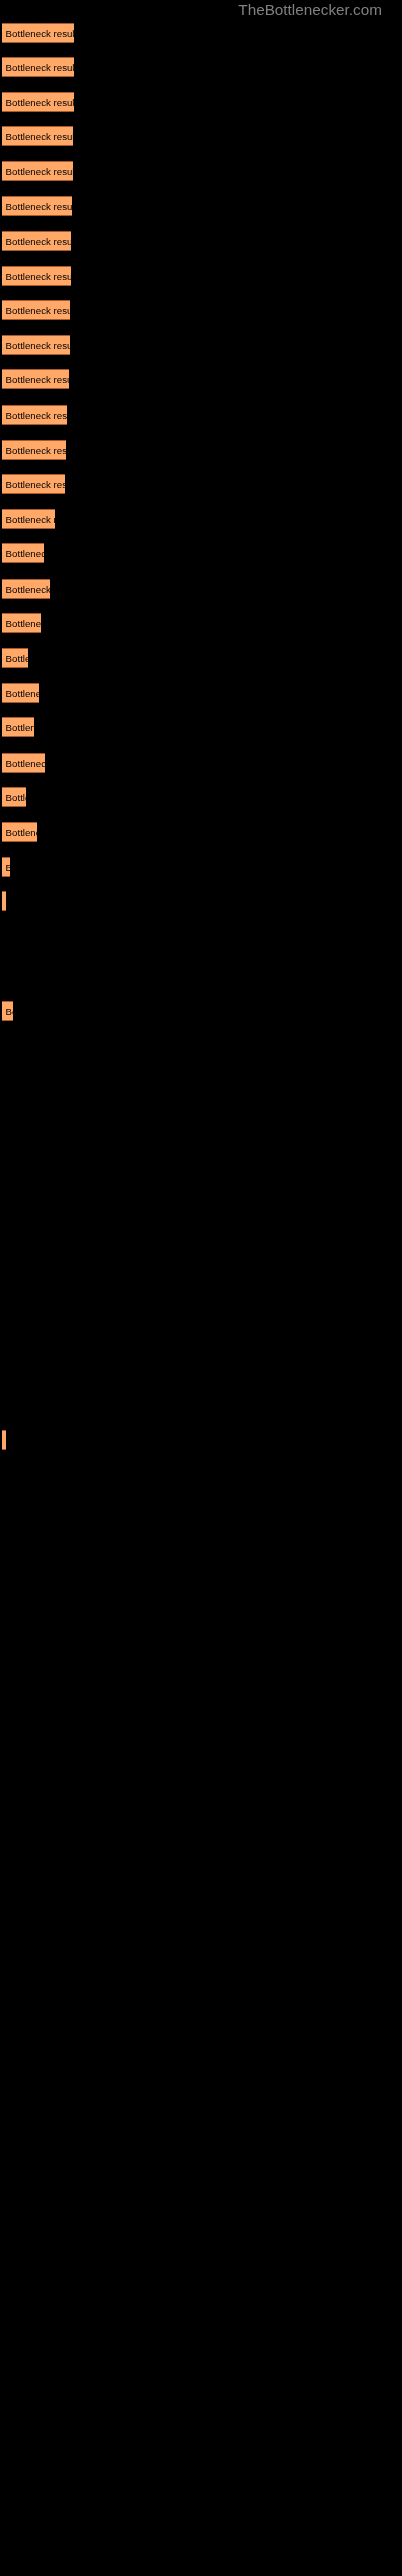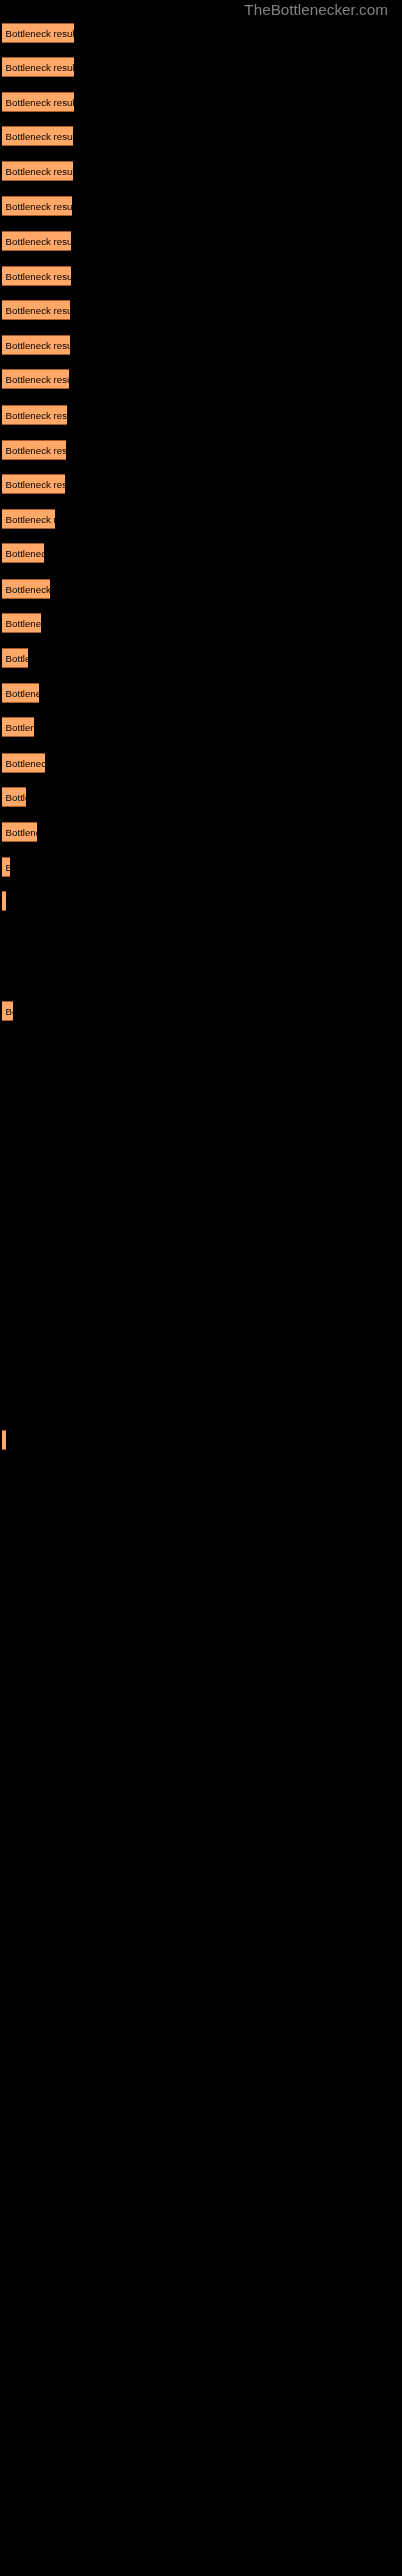--- a/index.html
+++ b/index.html
@@ -11,21 +11,21 @@
     position: relative;
     width: 403px;
     height: 2576px;
     background: #000000;
     overflow: hidden;
     font-family: "Liberation Sans", sans-serif;
   }
   #watermark {
     position: absolute;
     top: 0px;
-    right: 15px;
+    right: 21px;
     font-size: 15.3px;
     line-height: 19.3px;
     color: #808080;
     font-family: "Liberation Sans", sans-serif;
     white-space: nowrap;
     letter-spacing: 0px;
   }
   #bars {
     position: absolute;
     left: 0;

